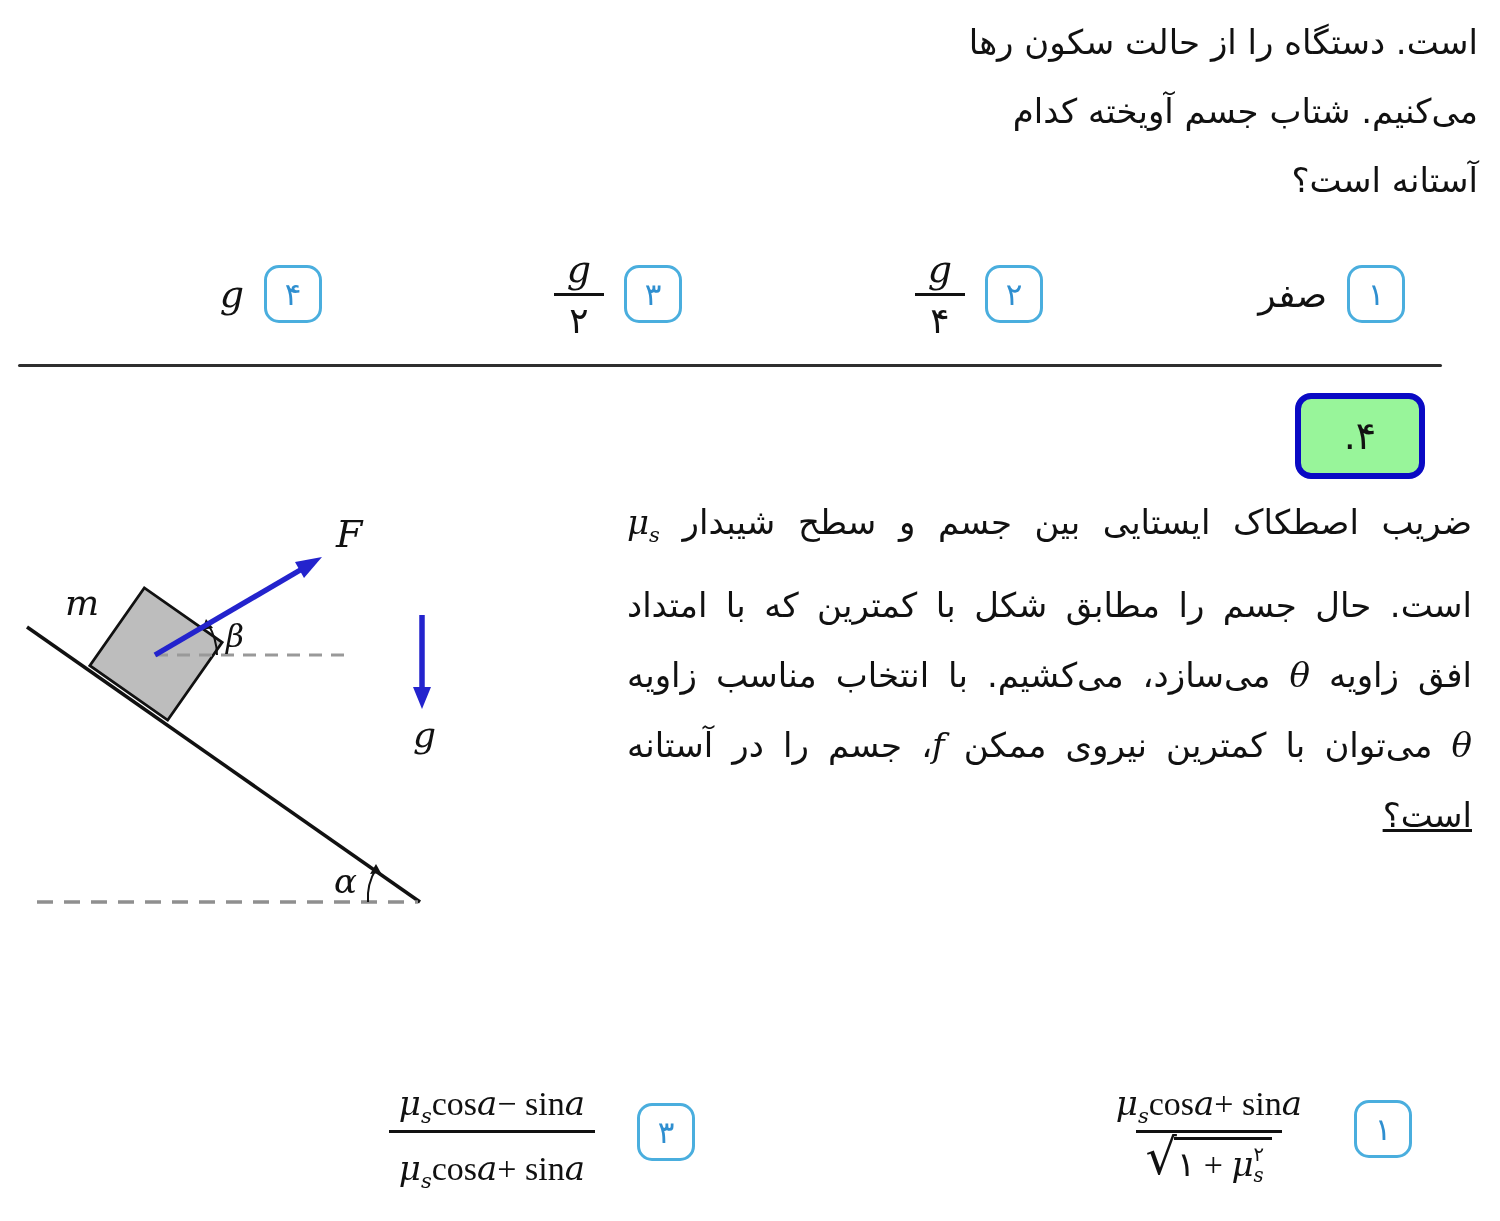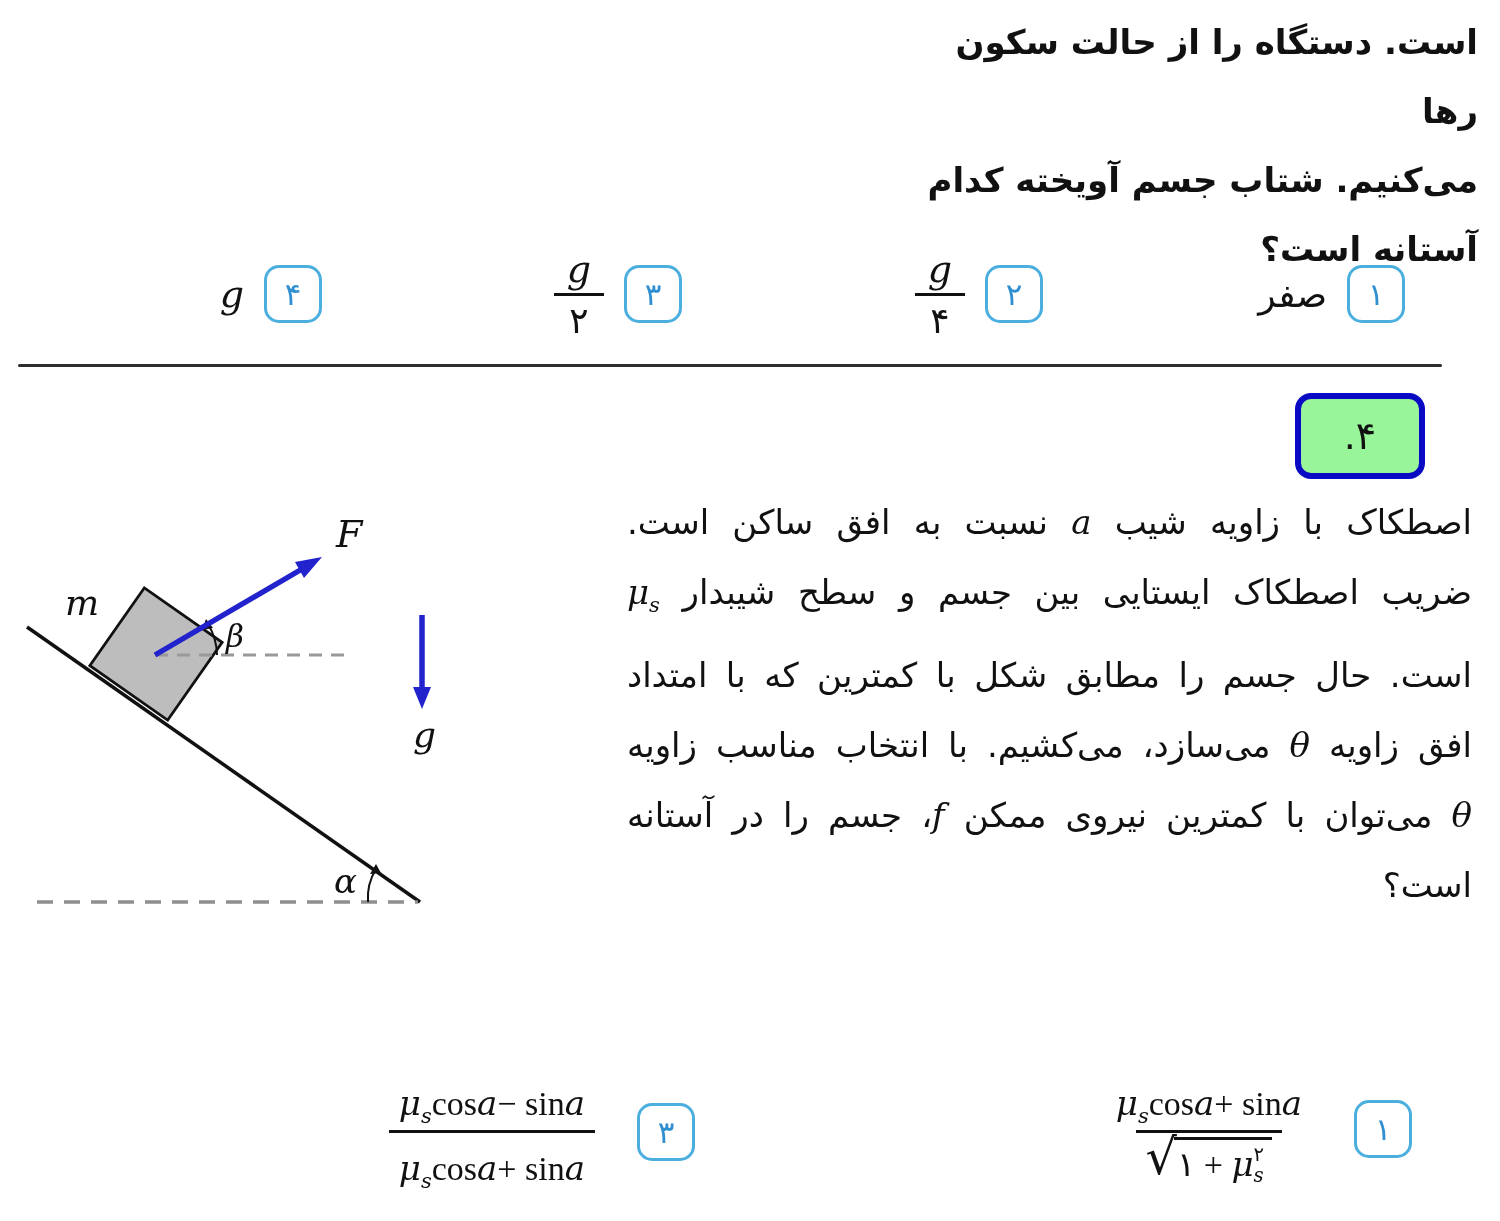--- a/index.html
+++ b/index.html
@@ -8,28 +8,28 @@
     background:#ffffff;color:#111;
     font-family:"DejaVu Sans", sans-serif;
   }
   .fa{font-family:"DejaVu Sans", sans-serif;}
   .it{font-family:"DejaVu Serif", serif;font-style:italic;}
   .rm{font-family:Liberation Serif, serif;}
 
   
   #intro-block{
     position:absolute;top:8px;right:22px;width:580px;
-    direction:rtl;text-align:right;font-size:34px;line-height:69px;font-weight:bold;
+    direction:rtl;text-align:right;font-size:34px;line-height:69px;
   }
   #q4-text{
     position:absolute;top:487px;right:28px;width:845px;
     direction:rtl;font-size:34px;line-height:70px;
   }
   .jline{text-align:justify;text-align-last:justify;white-space:nowrap;}
-  .jline.last{text-align:right;text-align-last:right;}
+  .jline.last{text-align:right;text-align-last:right;text-decoration:underline;}
   #q4-text .it,#intro-block .it{font-size:34px;}
 
   
   #divider{
     position:absolute;left:18px;top:364px;width:1424px;height:3px;
     background:#2e2e2e;border-radius:2px;
   }
 
   
   #q4-badge{
@@ -138,21 +138,20 @@
         <span class="it">g</span>
       </div>
     </div>
   </div>
 
 <div id="divider"></div>
 
 <div id="q4-badge">.۴</div>
 
 <div id="q4-text">
-    <div class="jline"><span class="fa">اصطکاک با زاویه شیب </span><span class="it">a</span><span class="fa"> نسبت به افق ساکن است.</span></div>
     <div class="jline"><span class="fa">ضریب اصطکاک ایستایی بین جسم و سطح شیبدار </span><span class="musub"><span class="it">μ</span><sub>s</sub></span></div>
     <div class="jline"><span class="fa">است. حال جسم را مطابق شکل با کمترین که با امتداد</span></div>
     <div class="jline"><span class="fa">افق زاویه </span><span class="it">θ</span><span class="fa"> می‌سازد، می‌کشیم. با انتخاب مناسب زاویه</span></div>
     <div class="jline"><span class="it">θ</span><span class="fa"> می‌توان با کمترین نیروی ممکن </span><span class="it">f</span><span class="fa">، جسم را در آستانه</span></div>
     <div class="jline last"><span class="fa">است؟</span></div>
   </div>
 
 <svg id="diagram" width="560" height="420" viewBox="0 0 560 420">
 
   <line x1="7" y1="132" x2="400" y2="407" stroke="#111" stroke-width="3.5"></line>

